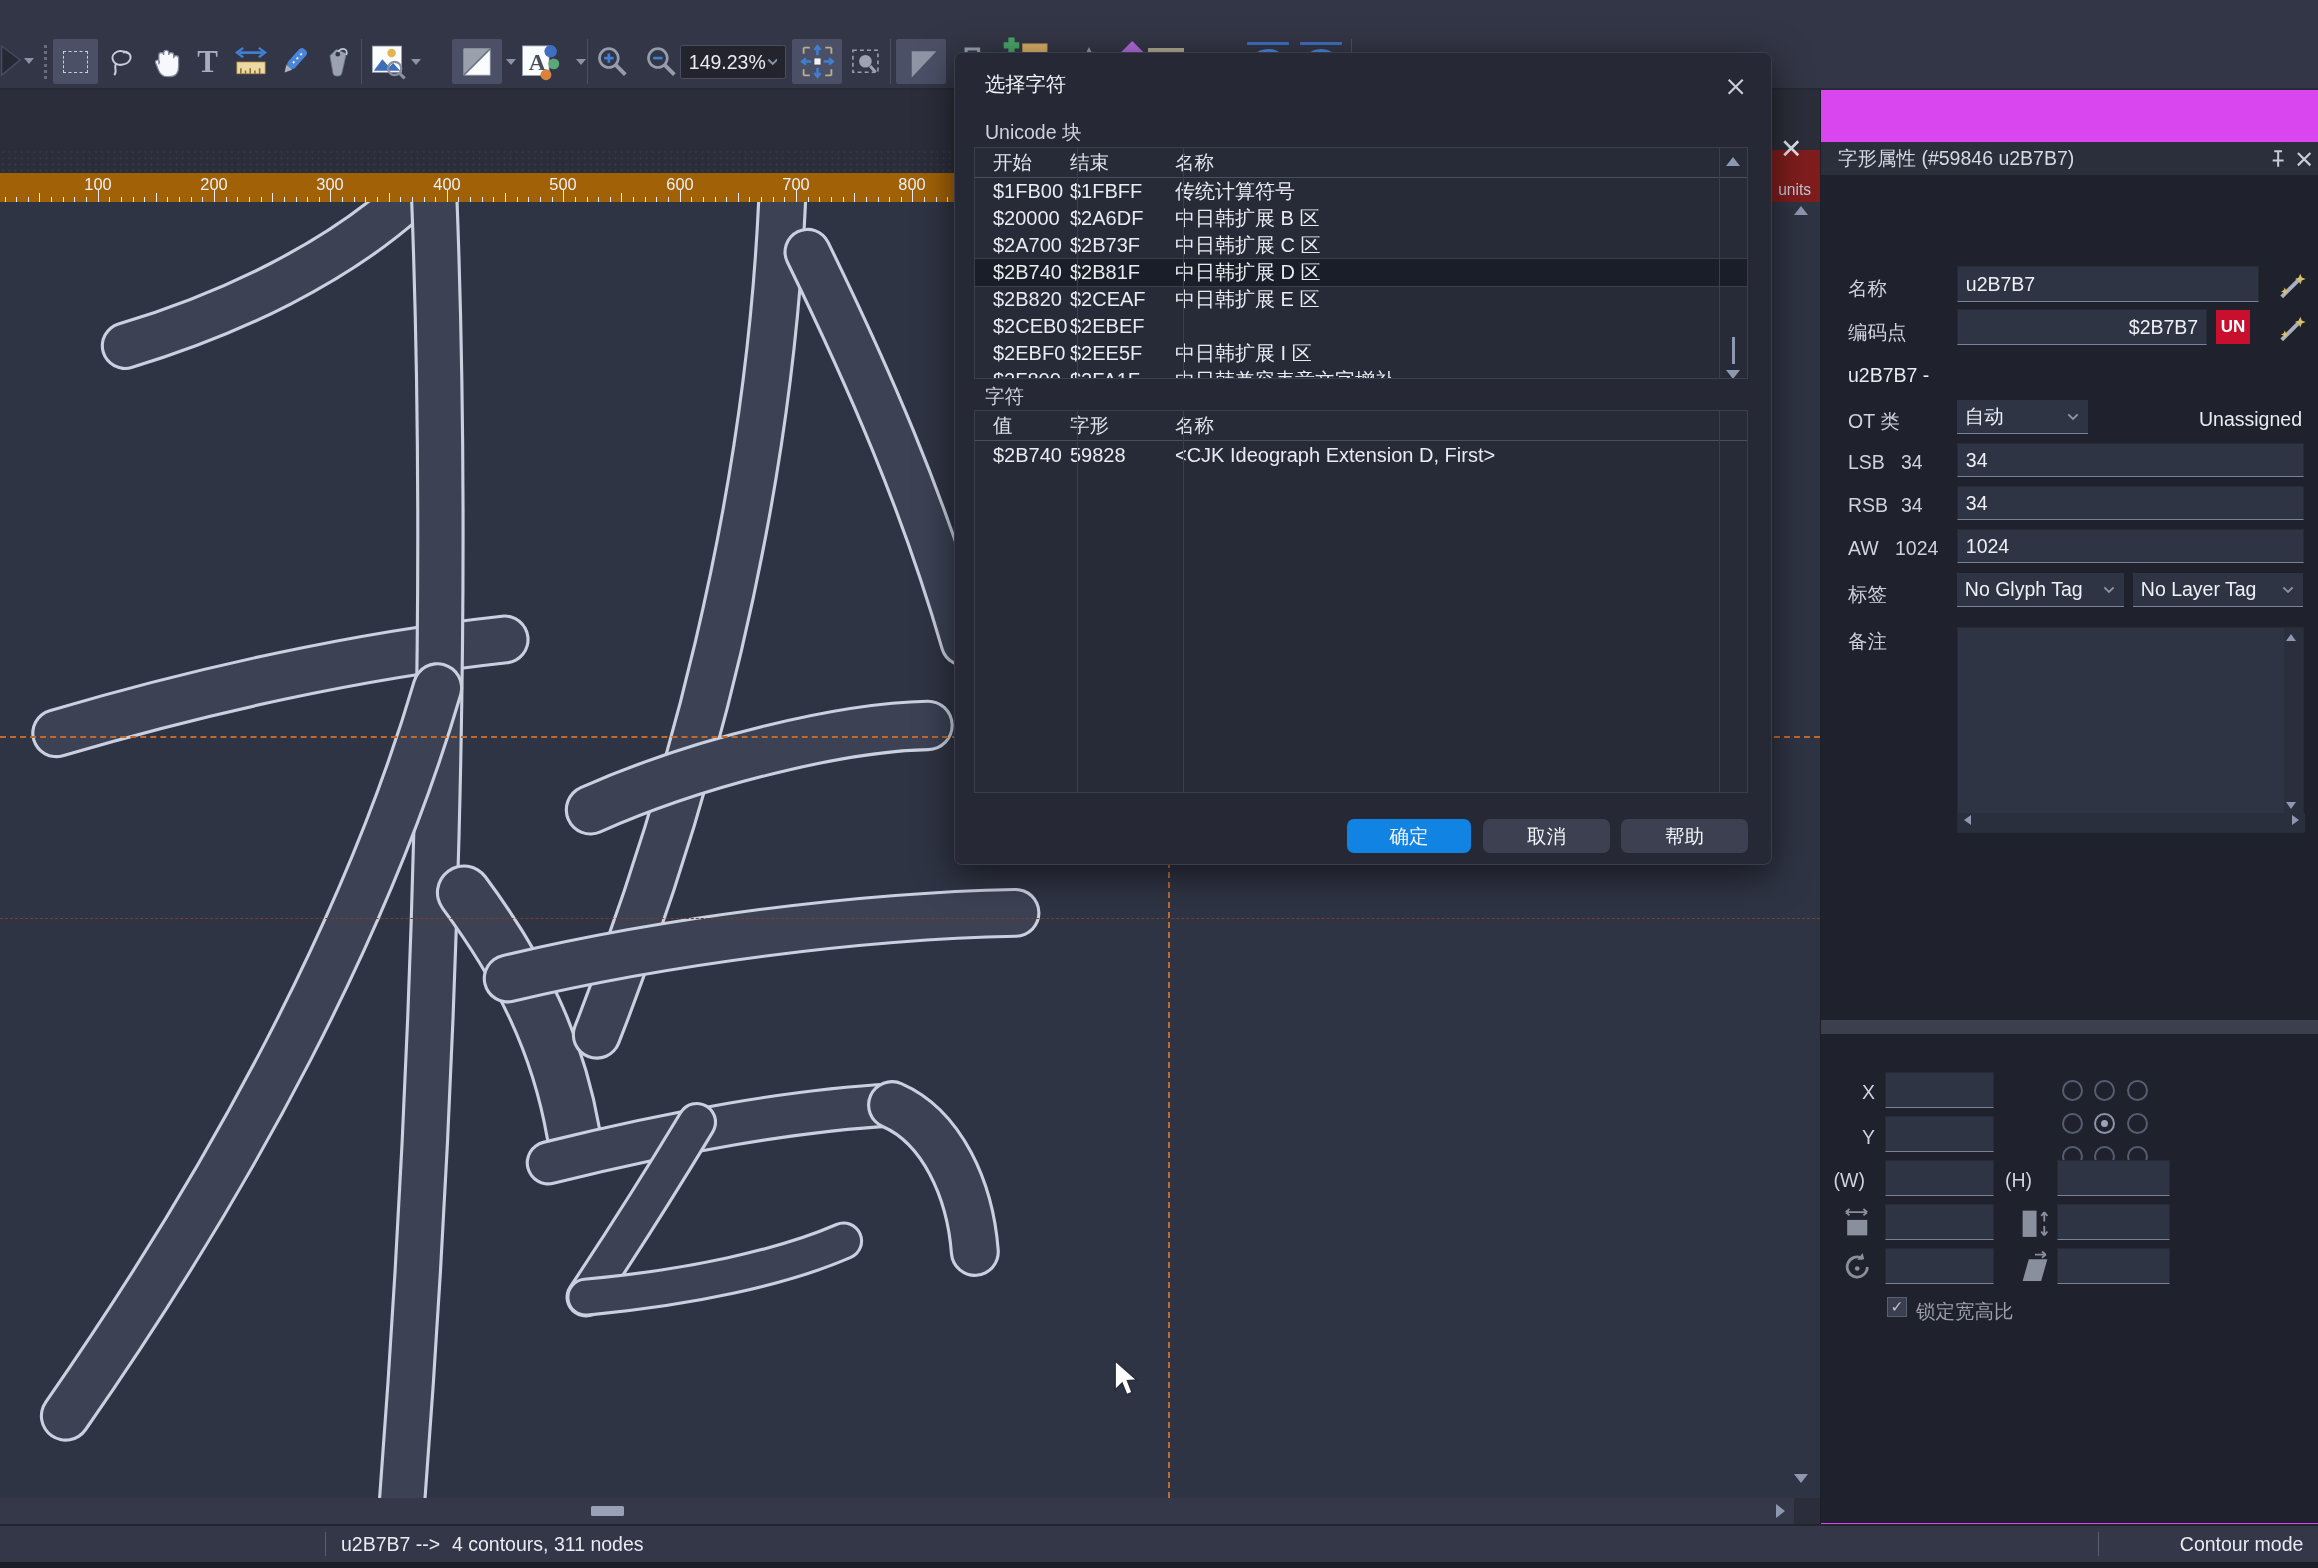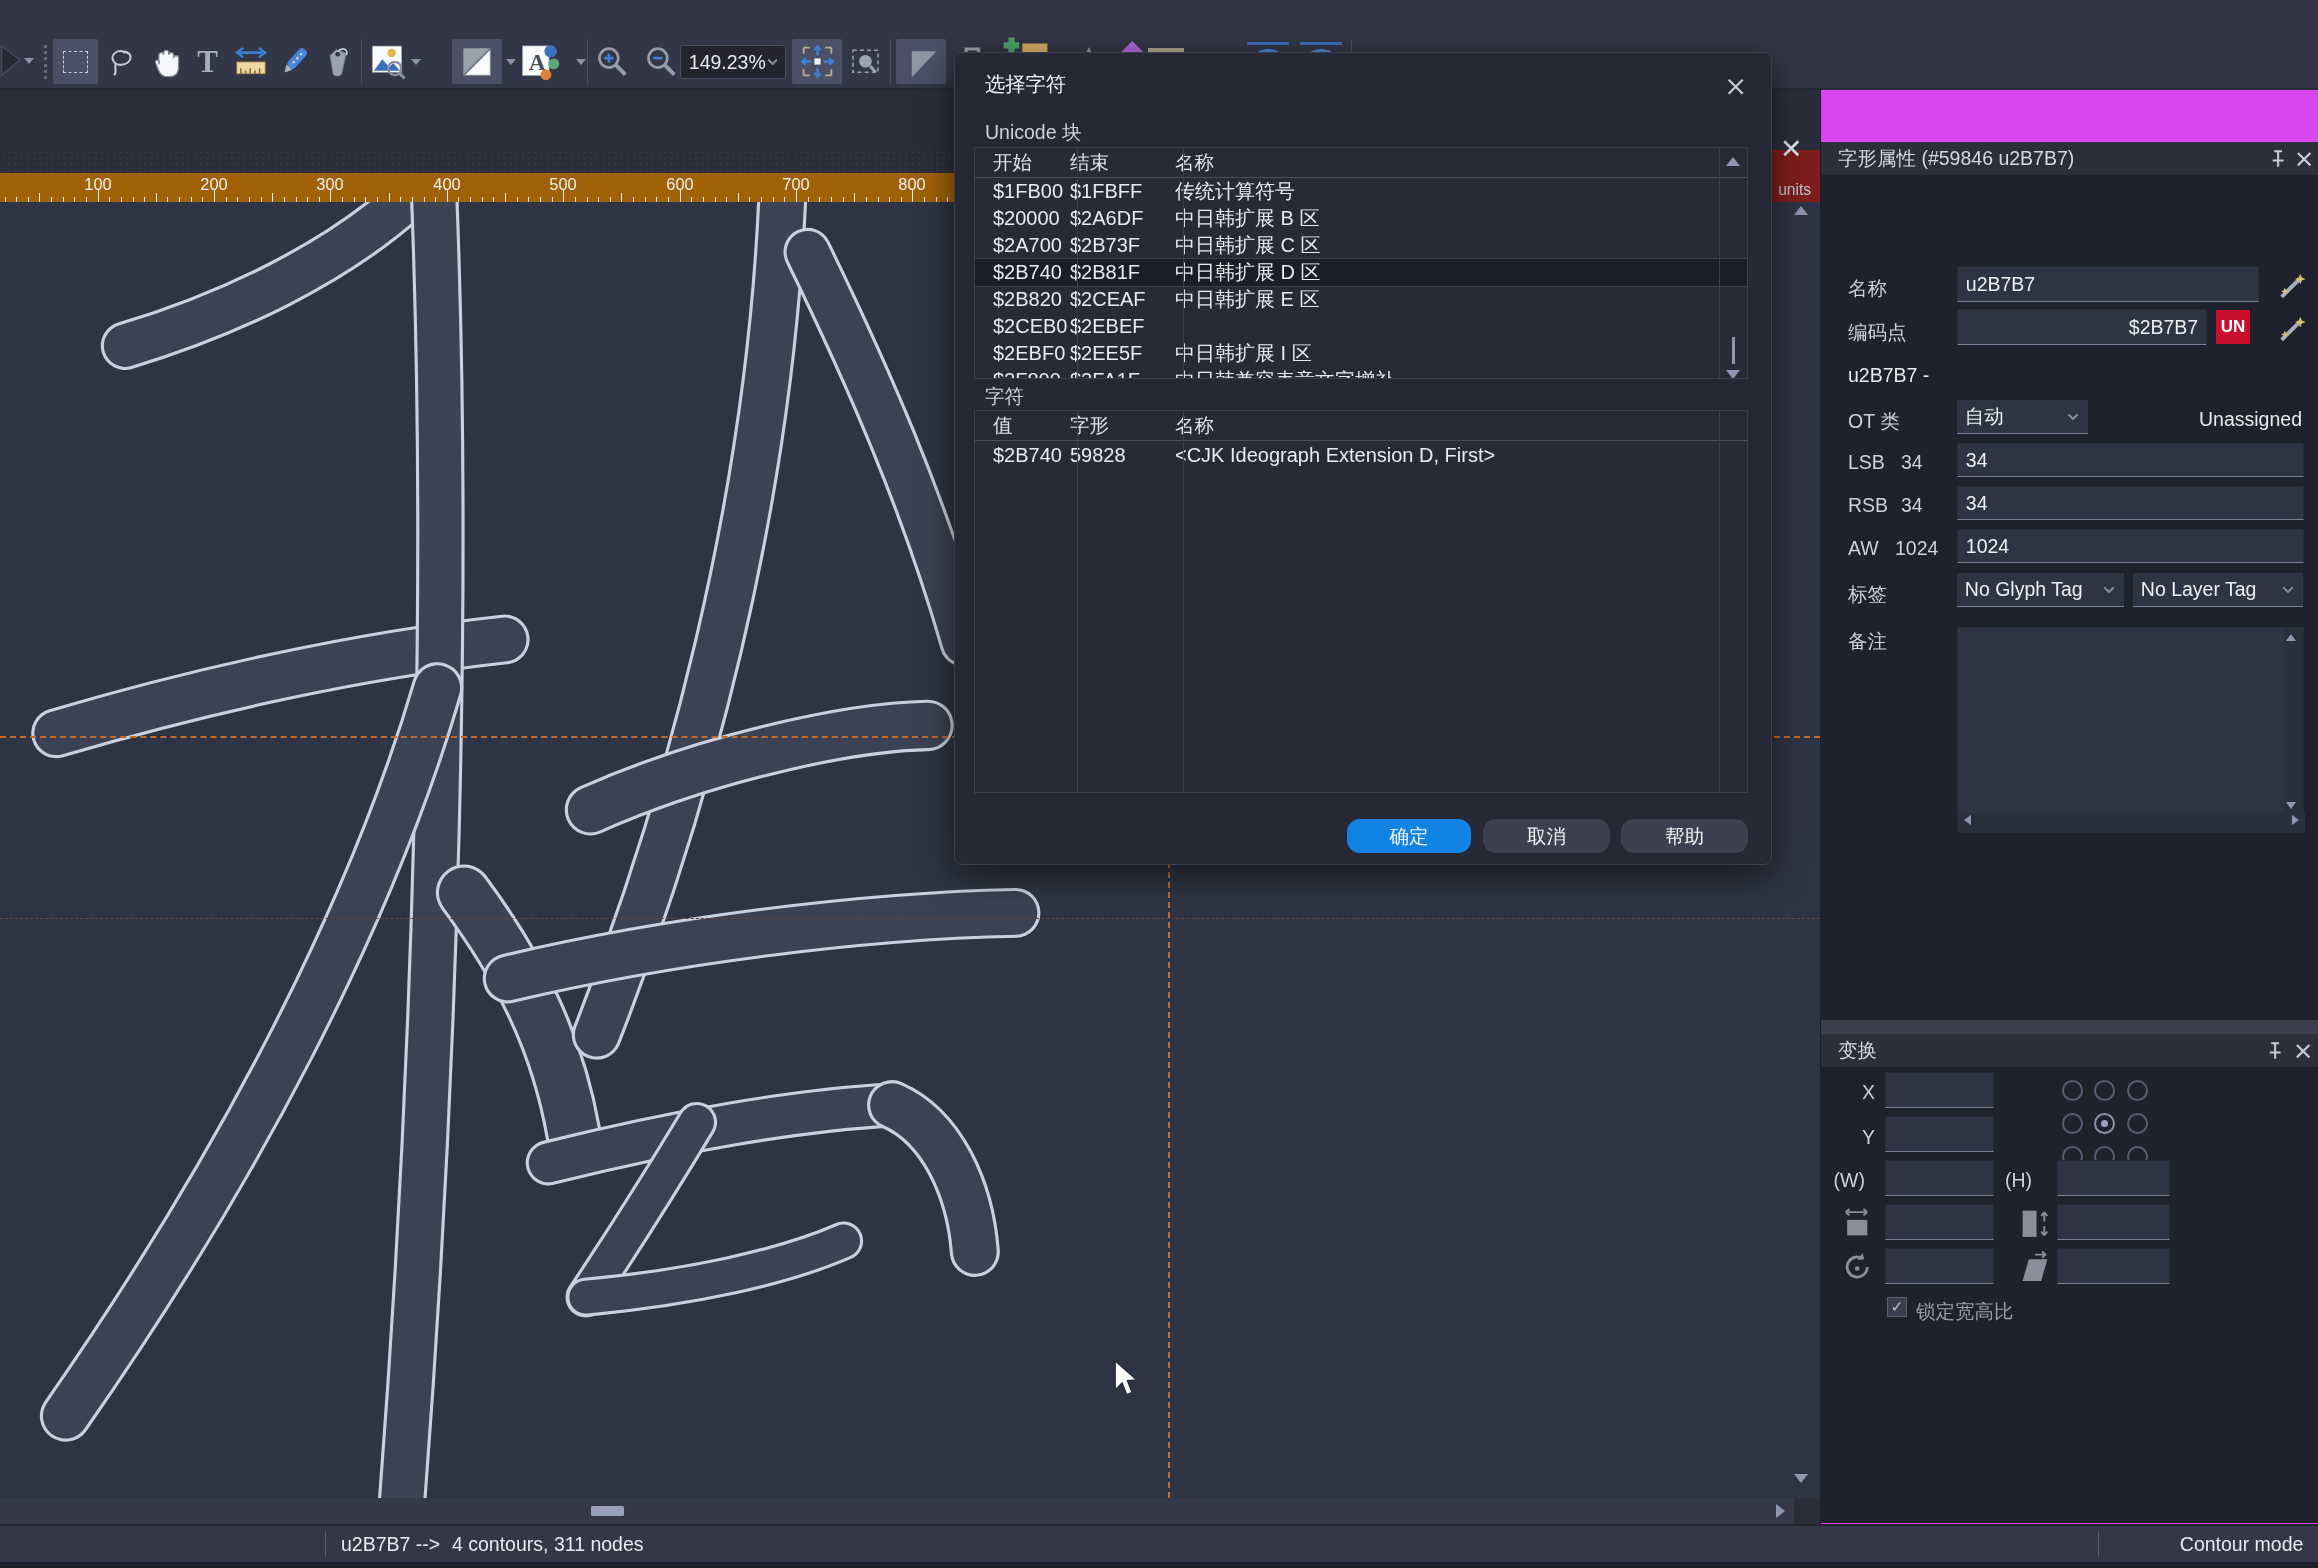--- a/index.html
+++ b/index.html
@@ -56,21 +56,21 @@
   .colsep { position:absolute; top:0; bottom:0; width:0.8px; background:#3a3f4e; }
   .gutter { position:absolute; right:0; top:0; bottom:0; width:28px; border-left:0.8px solid #3a3f4e; }
   .arrow-up { border-left:7px solid transparent; border-right:7px solid transparent;
     border-bottom:9.4px solid #8d97b0; }
   .arrow-down { border-left:7px solid transparent; border-right:7px solid transparent;
     border-top:9.4px solid #8d97b0; }
   .arrow-left { border-top:7px solid transparent; border-bottom:7px solid transparent;
     border-right:9.4px solid #8d97b0; }
   .arrow-right { border-top:7px solid transparent; border-bottom:7px solid transparent;
     border-left:9.4px solid #8d97b0; }
-  .btn { position:absolute; top:766px; height:34px; border-radius:13px; background:#3c4050;
+  .btn { position:absolute; top:766px; height:34px; border-radius:7px; background:#3c4050;
     color:#f2f4f8; font-size:19.5px; display:flex; align-items:center; justify-content:center; }
   .btn.primary { background:#1183e3; }
   
   #right-col { left:1820px; top:90px; width:520px; height:1434px; background:#d946ef; z-index:3;
     border-left:1.6px solid #1d1f28; }
   .panel-head { position:absolute; left:0; width:498px; height:33px; background:#2b2e3b;
     display:flex; align-items:center; }
   .panel-title { color:#d6d9e2; font-size:19.5px; margin-left:17px; white-space:nowrap; }
   .field { position:absolute; background:#2e3444; border:0.8px solid #262b38;
     border-bottom:1.6px solid #79829a; color:#eef0f6; font-size:19.5px; padding:0 7.8px;
@@ -630,29 +630,20 @@
         <div class="abs arrow-down" style="left:2.3px;bottom:6.2px;border-left-width:5.5px;border-right-width:5.5px;border-top-width:7.8px"></div>
       </div>
       <div class="abs" style="left:0;bottom:0;width:347px;height:19px;background:#2a2f3e">
         <div class="abs arrow-left" style="left:6.2px;top:2.3px;border-top-width:5.5px;border-bottom-width:5.5px;border-right-width:7.8px"></div>
         <div class="abs arrow-right" style="right:6.2px;top:2.3px;border-top-width:5.5px;border-bottom-width:5.5px;border-left-width:7.8px"></div>
       </div>
     </div>
   </div>
 
   <div class="abs" style="left:0;top:930px;width:498px;height:14px;background:#3b3f4e"></div>
-  <div class="panel-head dots" style="top:944px">
-    <span class="panel-title" style="background:#2b2e3b;padding-right:11px">变换</span>
-    <svg class="abs" style="left:444px;top:6.2px" width="20.3" height="22" viewBox="0 0 26 28">
-      <path d="M8 4 h10 M13 4 v12 M6 16 h14 M13 16 v8" stroke="#c6cbd8" stroke-width="2.6" fill="none"></path>
-    </svg>
-    <svg class="abs" style="left:472px;top:7px" width="20.3" height="20.3" viewBox="0 0 26 26">
-      <path d="M5 5 L21 21 M21 5 L5 21" stroke="#c6cbd8" stroke-width="2.8"></path>
-    </svg>
-  </div>
   <div class="abs" style="left:0;top:977px;width:498px;height:456px;background:#1f212c">
     <span class="abs lbl" style="left:41px;top:14px">X</span>
     <input class="field" style="left: 64px; top: 4.7px; width: 109px; height: 36px;">
     <span class="abs lbl" style="left:41px;top:59px">Y</span>
     <input class="field" style="left: 64px; top: 49px; width: 109px; height: 36px;">
 
     <div class="radio" style="left:241px;top:13.3px"></div>
     <div class="radio" style="left:273px;top:13.3px"></div>
     <div class="radio" style="left:306px;top:13.3px"></div>
     <div class="radio" style="left:241px;top:46px"></div>

